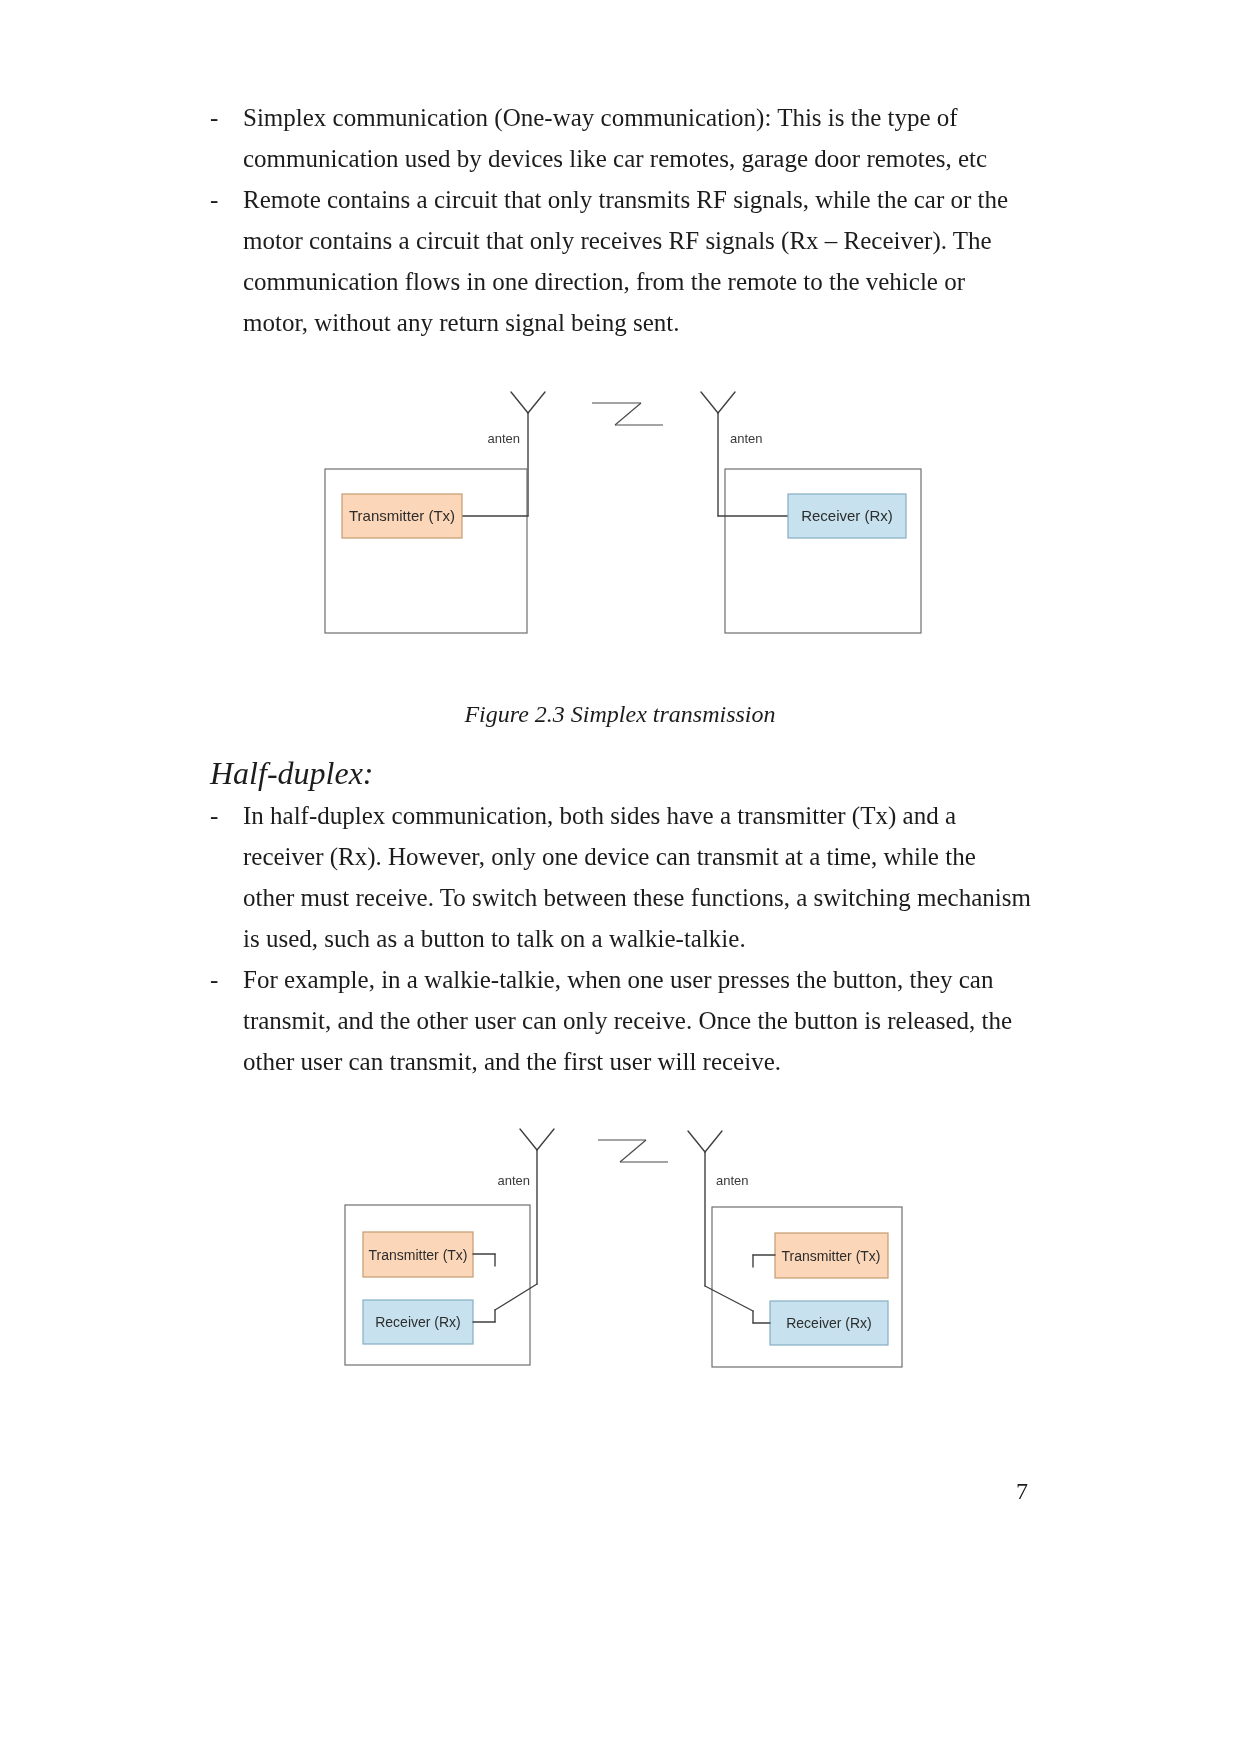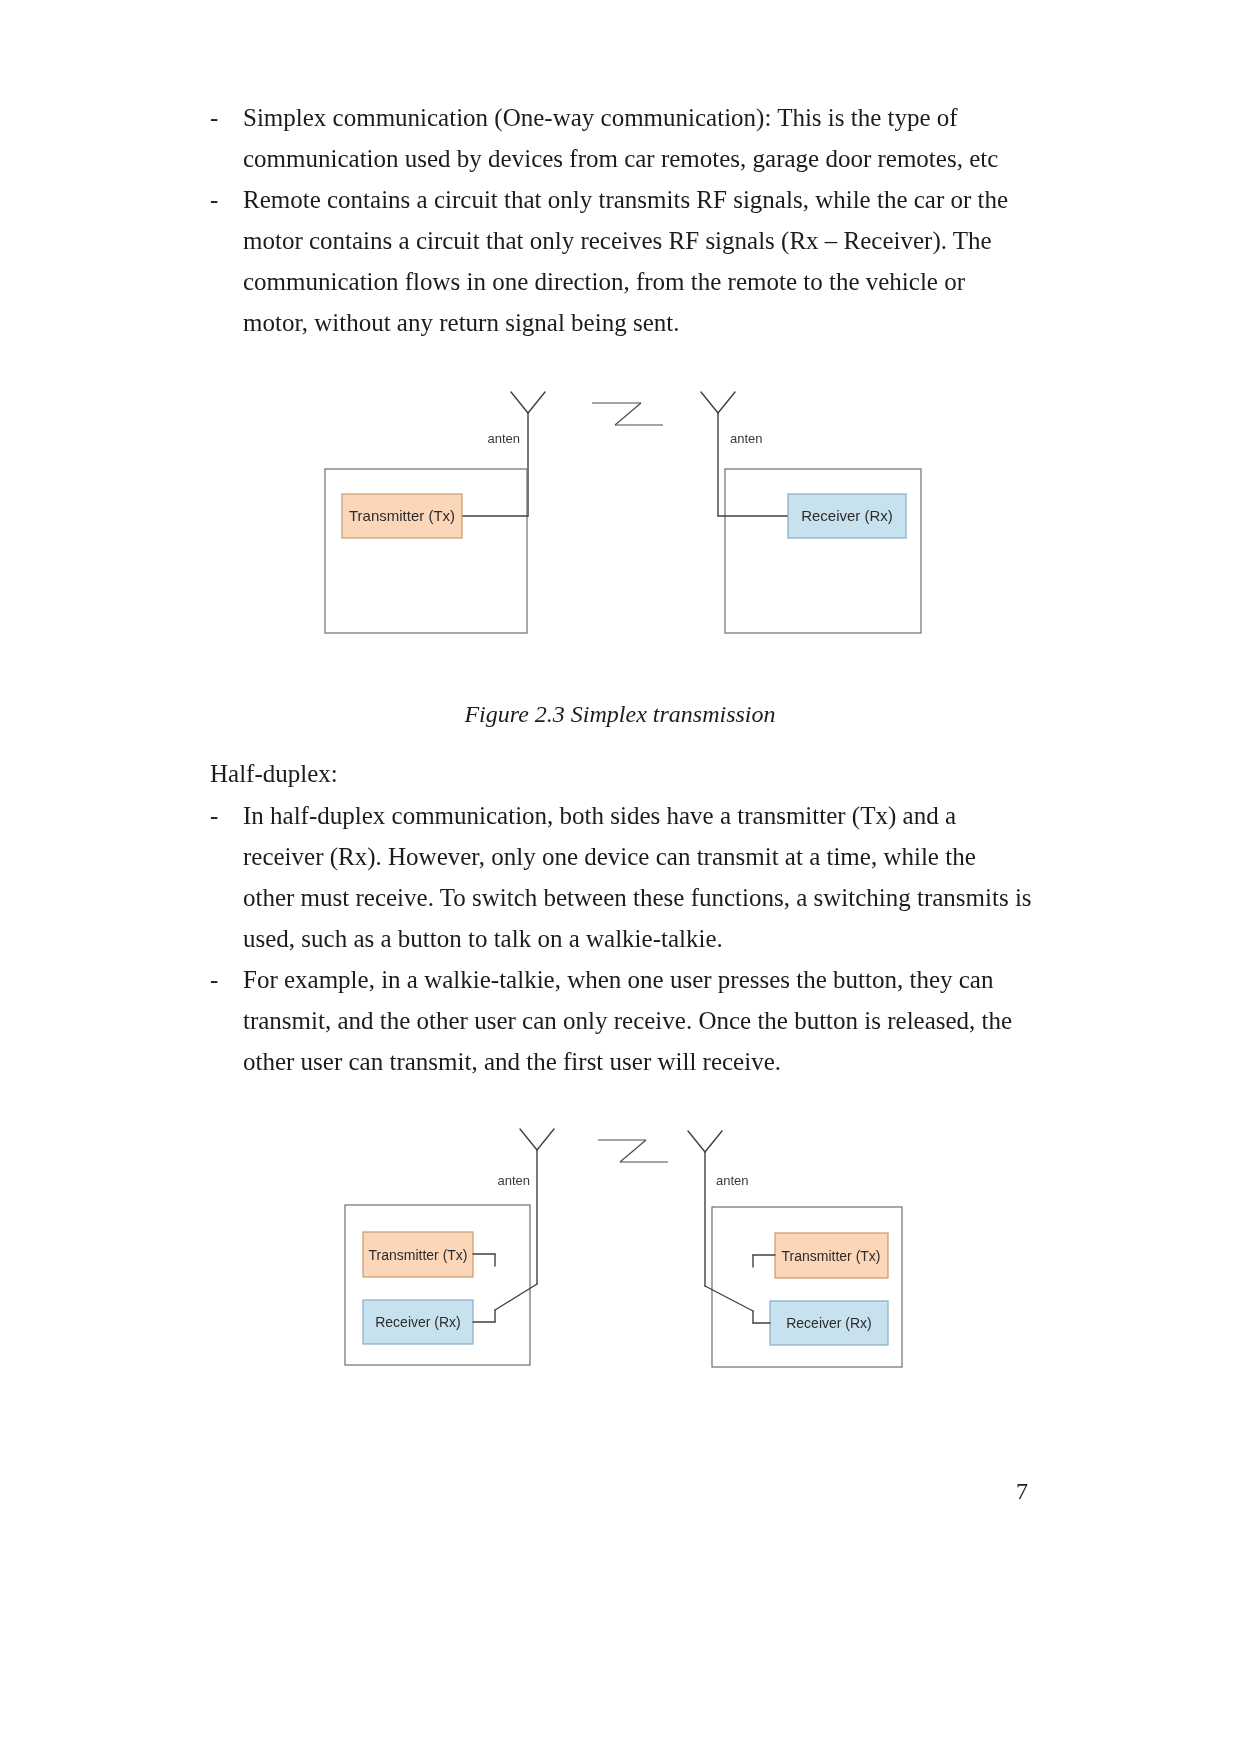--- a/index.html
+++ b/index.html
@@ -8,21 +8,21 @@
     width:1240px; height:1754px; position:relative;
     font-family:"Liberation Serif", serif; color:#1c1c1c;
   }
   .page { position:absolute; left:0; top:0; width:1240px; height:1754px; background:#ffffff; overflow:hidden; }
 
   .bullet-list { position:absolute; width:822px; }
   .bullet { display:flex; align-items:flex-start; }
   .dash { flex:0 0 33px; width:33px; font-size:25px; line-height:41px; }
   .bullet-text { flex:1; font-size:25px; line-height:41px; text-align:left; }
 
-  .heading { position:absolute; font-size:25px; line-height:41px; }
+  .heading { position:absolute; font-size:32px; line-height:41px;font-style:italic; }
 
   .caption { position:absolute; left:0; width:1240px; text-align:center; font-style:italic; font-size:24px; line-height:32px; color:#1c1c1c; }
 
   .page-number { position:absolute; font-size:24px; }
 
   svg.fig { position:absolute; left:0; }
   svg .wire { stroke:#404040; stroke-width:1.4; fill:none; stroke-linecap:round; }
   svg .thin { stroke:#4a4a4a; stroke-width:1.2; fill:none; }
   svg .outer { fill:#ffffff; stroke:#6e6e6e; stroke-width:1.2; }
   svg .tx { stroke:#c59a6d; stroke-width:1.2; }
@@ -32,21 +32,21 @@
   svg .small { font-size:13px; fill:#3a3a3a; }
 </style>
 </head>
 <body>
 
 <div class="page">
 
   <div class="bullet-list" style="left:210px; top:97px;">
     <div class="bullet">
       <span class="dash">-</span>
-      <div class="bullet-text">Simplex communication (One-way communication): This is the type of communication used by devices from car remotes, garage door remotes, etc</div>
+      <div class="bullet-text">Simplex communication (One-way communication): This is the type of communication used by devices like car remotes, garage door remotes, etc</div>
     </div>
     <div class="bullet">
       <span class="dash">-</span>
       <div class="bullet-text">Remote contains a circuit that only transmits RF signals, while the car or the motor contains a circuit that only receives RF signals (Rx – Receiver). The communication flows in one direction, from the remote to the vehicle or motor, without any return signal being sent.</div>
     </div>
   </div>
 
   <svg class="fig" style="top:380px;" width="1240" height="300" viewBox="0 0 1240 300">
 
     <g>
@@ -80,21 +80,21 @@
     <text x="847" y="141" text-anchor="middle" class="label">Receiver (Rx)</text>
   </svg>
 
   <div class="caption" style="top:698px;">Figure 2.3 Simplex transmission</div>
 
   <div class="heading" style="left:210px; top:753px;">Half-duplex:</div>
 
   <div class="bullet-list" style="left:210px; top:795px;">
     <div class="bullet">
       <span class="dash">-</span>
-      <div class="bullet-text">In half-duplex communication, both sides have a transmitter (Tx) and a receiver (Rx). However, only one device can transmit at a time, while the other must receive. To switch between these functions, a switching transmits is used, such as a button to talk on a walkie-talkie.</div>
+      <div class="bullet-text">In half-duplex communication, both sides have a transmitter (Tx) and a receiver (Rx). However, only one device can transmit at a time, while the other must receive. To switch between these functions, a switching mechanism is used, such as a button to talk on a walkie-talkie.</div>
     </div>
     <div class="bullet">
       <span class="dash">-</span>
       <div class="bullet-text">For example, in a walkie-talkie, when one user presses the button, they can transmit, and the other user can only receive. Once the button is released, the other user can transmit, and the first user will receive.</div>
     </div>
   </div>
 
   <svg class="fig" style="top:1115px;" width="1240" height="285" viewBox="0 0 1240 285">
 
     <g>

